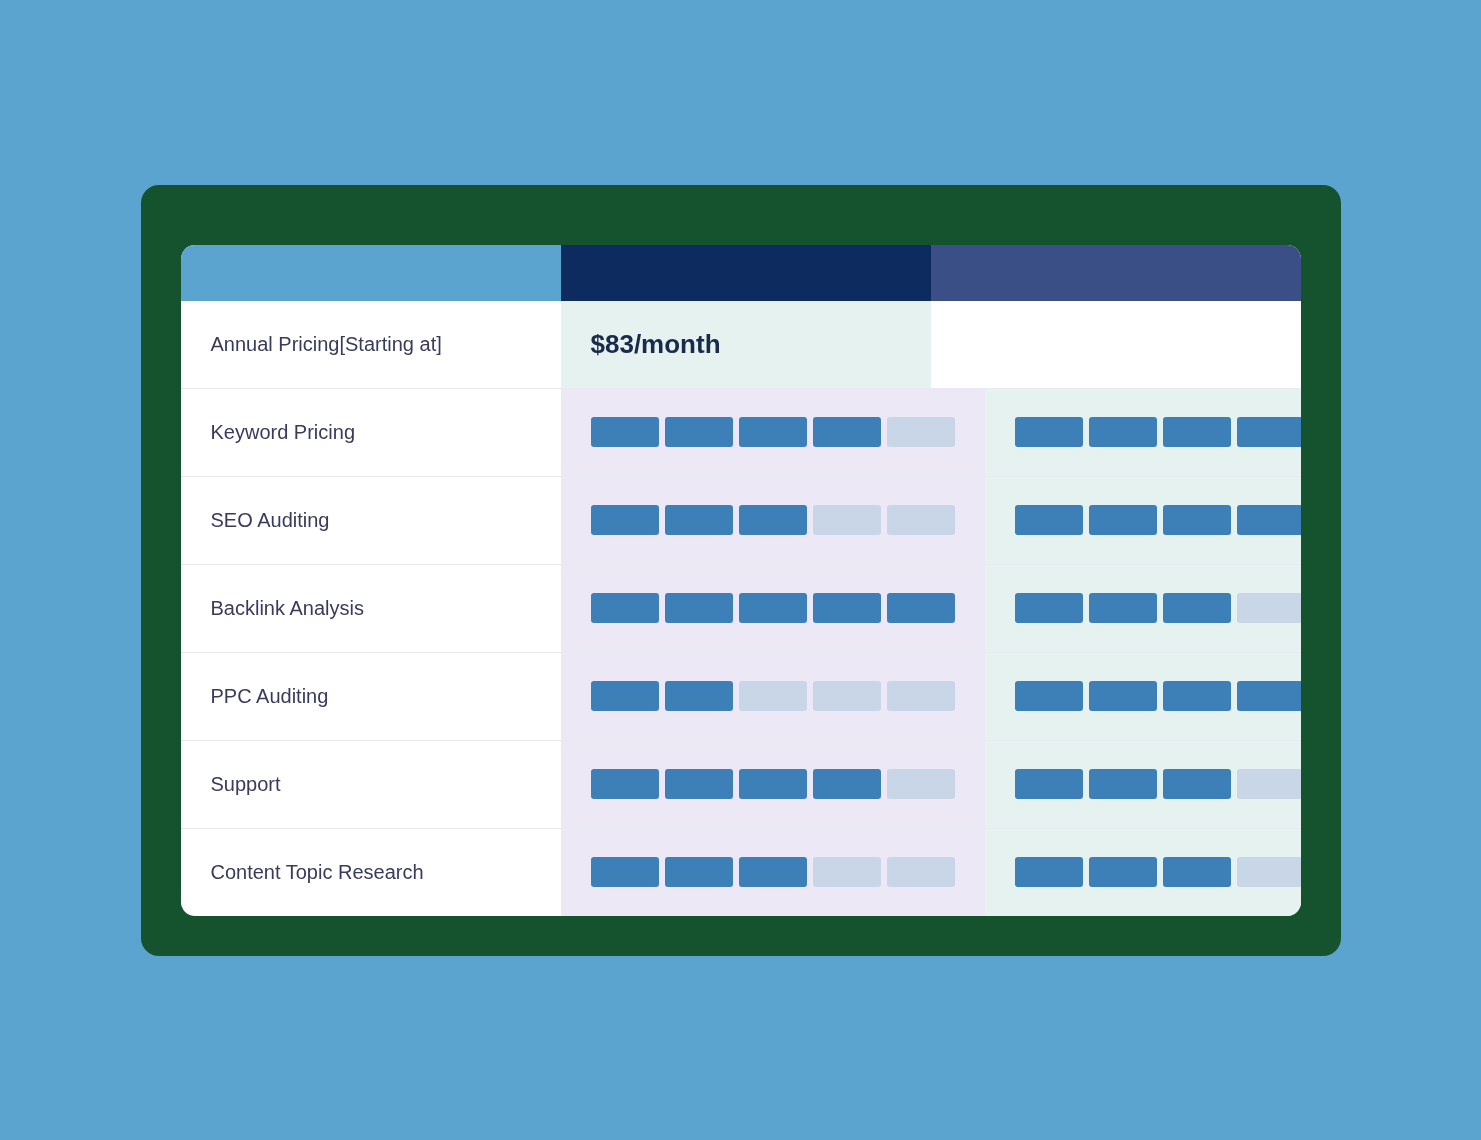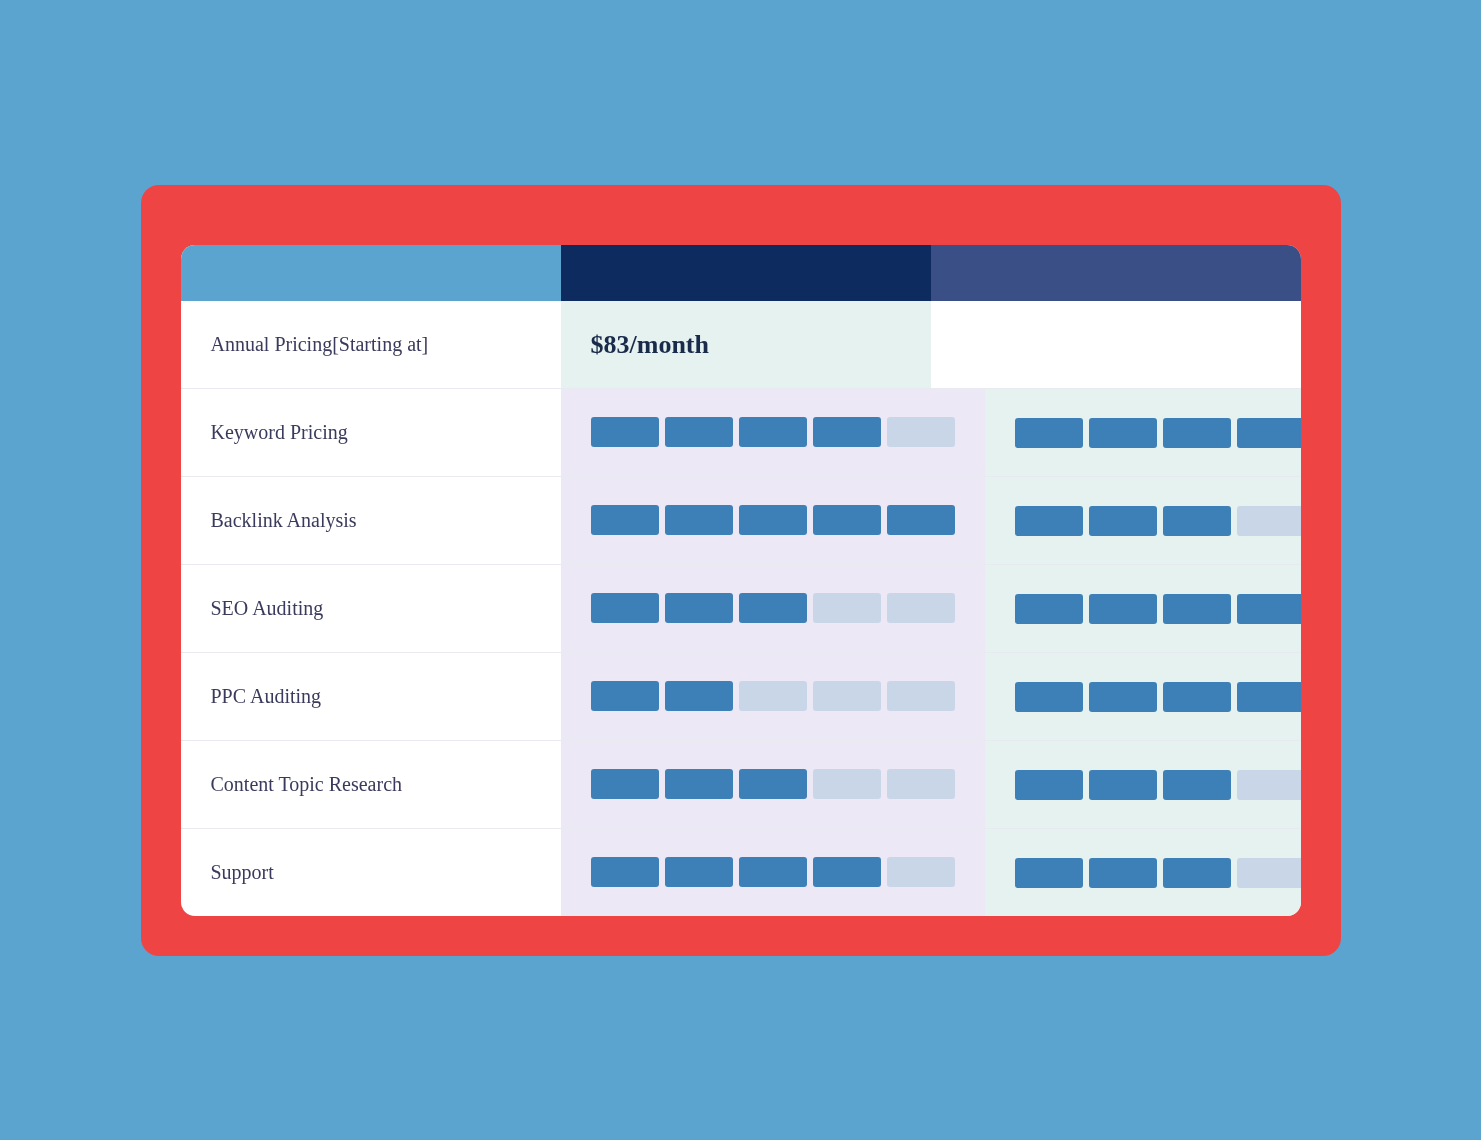--- a/index.html
+++ b/index.html
@@ -9,24 +9,23 @@
       display: flex;
       justify-content: center;
       align-items: center;
       min-height: 100vh;
       font-family: 'Segoe UI', Arial, sans-serif;
       padding: 40px;
     }
 
     .outer-container {
       width: 1200px;
-      background: #ef4444;
+      background: #14532d;
       border-radius: 18px;
       padding: 30px 40px 40px;
-      font-family: Liberation Serif, serif;
     }
 
     .main-title {
       text-align: center;
       color: #1a2a4a;
       font-size: 22px;
       font-weight: 700;
       letter-spacing: 2.5px;
       text-transform: uppercase;
       margin-bottom: 30px;
@@ -89,21 +88,21 @@
       background: #ede8f5;
       padding: 28px 30px;
       display: flex;
       align-items: center;
     }
 
     .semrush-cell {
       background: #e5f2ef;
       padding: 28px 30px;
       display: flex;
-      align-items: flex-end;
+      align-items: flex-start;
     }
 
     .price-value {
       font-size: 26px;
       font-weight: 700;
       color: #1a2a4a;
     }
 
     
     .bar-group {
@@ -171,20 +170,42 @@
             <div class="bar-group">
               <div class="bar-seg bar-filled" style="width: 68px;"></div>
               <div class="bar-seg bar-filled" style="width: 68px;"></div>
               <div class="bar-seg bar-filled" style="width: 68px;"></div>
               <div class="bar-seg bar-filled" style="width: 68px;"></div>
             </div>
           </div>
         </div>
         <div class="data-row">
           <div class="row-label">
+            <span>SEO Auditing</span>
+          </div>
+          <div class="ahrefs-cell">
+            <div class="bar-group">
+              <div class="bar-seg bar-filled" style="width: 68px;"></div>
+              <div class="bar-seg bar-filled" style="width: 68px;"></div>
+              <div class="bar-seg bar-filled" style="width: 68px;"></div>
+              <div class="bar-seg bar-empty" style="width: 68px;"></div>
+              <div class="bar-seg bar-empty" style="width: 68px;"></div>
+            </div>
+          </div>
+          <div class="semrush-cell">
+            <div class="bar-group">
+              <div class="bar-seg bar-filled" style="width: 68px;"></div>
+              <div class="bar-seg bar-filled" style="width: 68px;"></div>
+              <div class="bar-seg bar-filled" style="width: 68px;"></div>
+              <div class="bar-seg bar-filled" style="width: 68px;"></div>
+            </div>
+          </div>
+        </div>
+        <div class="data-row">
+          <div class="row-label">
             <span>Backlink Analysis</span>
           </div>
           <div class="ahrefs-cell">
             <div class="bar-group">
               <div class="bar-seg bar-filled" style="width: 68px;"></div>
               <div class="bar-seg bar-filled" style="width: 68px;"></div>
               <div class="bar-seg bar-filled" style="width: 68px;"></div>
               <div class="bar-seg bar-filled" style="width: 68px;"></div>
               <div class="bar-seg bar-filled" style="width: 68px;"></div>
             </div>
@@ -193,42 +214,20 @@
             <div class="bar-group">
               <div class="bar-seg bar-filled" style="width: 68px;"></div>
               <div class="bar-seg bar-filled" style="width: 68px;"></div>
               <div class="bar-seg bar-filled" style="width: 68px;"></div>
               <div class="bar-seg bar-empty" style="width: 68px;"></div>
             </div>
           </div>
         </div>
         <div class="data-row">
           <div class="row-label">
-            <span>SEO Auditing</span>
-          </div>
-          <div class="ahrefs-cell">
-            <div class="bar-group">
-              <div class="bar-seg bar-filled" style="width: 68px;"></div>
-              <div class="bar-seg bar-filled" style="width: 68px;"></div>
-              <div class="bar-seg bar-filled" style="width: 68px;"></div>
-              <div class="bar-seg bar-empty" style="width: 68px;"></div>
-              <div class="bar-seg bar-empty" style="width: 68px;"></div>
-            </div>
-          </div>
-          <div class="semrush-cell">
-            <div class="bar-group">
-              <div class="bar-seg bar-filled" style="width: 68px;"></div>
-              <div class="bar-seg bar-filled" style="width: 68px;"></div>
-              <div class="bar-seg bar-filled" style="width: 68px;"></div>
-              <div class="bar-seg bar-filled" style="width: 68px;"></div>
-            </div>
-          </div>
-        </div>
-        <div class="data-row">
-          <div class="row-label">
             <span>PPC Auditing</span>
           </div>
           <div class="ahrefs-cell">
             <div class="bar-group">
               <div class="bar-seg bar-filled" style="width: 68px;"></div>
               <div class="bar-seg bar-filled" style="width: 68px;"></div>
               <div class="bar-seg bar-empty" style="width: 68px;"></div>
               <div class="bar-seg bar-empty" style="width: 68px;"></div>
               <div class="bar-seg bar-empty" style="width: 68px;"></div>
             </div>
@@ -237,50 +236,50 @@
             <div class="bar-group">
               <div class="bar-seg bar-filled" style="width: 68px;"></div>
               <div class="bar-seg bar-filled" style="width: 68px;"></div>
               <div class="bar-seg bar-filled" style="width: 68px;"></div>
               <div class="bar-seg bar-filled" style="width: 68px;"></div>
             </div>
           </div>
         </div>
         <div class="data-row">
           <div class="row-label">
+            <span>Support</span>
+          </div>
+          <div class="ahrefs-cell">
+            <div class="bar-group">
+              <div class="bar-seg bar-filled" style="width: 68px;"></div>
+              <div class="bar-seg bar-filled" style="width: 68px;"></div>
+              <div class="bar-seg bar-filled" style="width: 68px;"></div>
+              <div class="bar-seg bar-filled" style="width: 68px;"></div>
+              <div class="bar-seg bar-empty" style="width: 68px;"></div>
+            </div>
+          </div>
+          <div class="semrush-cell">
+            <div class="bar-group">
+              <div class="bar-seg bar-filled" style="width: 68px;"></div>
+              <div class="bar-seg bar-filled" style="width: 68px;"></div>
+              <div class="bar-seg bar-filled" style="width: 68px;"></div>
+              <div class="bar-seg bar-empty" style="width: 68px;"></div>
+            </div>
+          </div>
+        </div>
+        <div class="data-row">
+          <div class="row-label">
             <span>Content Topic Research</span>
           </div>
           <div class="ahrefs-cell">
             <div class="bar-group">
               <div class="bar-seg bar-filled" style="width: 68px;"></div>
               <div class="bar-seg bar-filled" style="width: 68px;"></div>
               <div class="bar-seg bar-filled" style="width: 68px;"></div>
               <div class="bar-seg bar-empty" style="width: 68px;"></div>
-              <div class="bar-seg bar-empty" style="width: 68px;"></div>
-            </div>
-          </div>
-          <div class="semrush-cell">
-            <div class="bar-group">
-              <div class="bar-seg bar-filled" style="width: 68px;"></div>
-              <div class="bar-seg bar-filled" style="width: 68px;"></div>
-              <div class="bar-seg bar-filled" style="width: 68px;"></div>
-              <div class="bar-seg bar-empty" style="width: 68px;"></div>
-            </div>
-          </div>
-        </div>
-        <div class="data-row">
-          <div class="row-label">
-            <span>Support</span>
-          </div>
-          <div class="ahrefs-cell">
-            <div class="bar-group">
-              <div class="bar-seg bar-filled" style="width: 68px;"></div>
-              <div class="bar-seg bar-filled" style="width: 68px;"></div>
-              <div class="bar-seg bar-filled" style="width: 68px;"></div>
-              <div class="bar-seg bar-filled" style="width: 68px;"></div>
               <div class="bar-seg bar-empty" style="width: 68px;"></div>
             </div>
           </div>
           <div class="semrush-cell">
             <div class="bar-group">
               <div class="bar-seg bar-filled" style="width: 68px;"></div>
               <div class="bar-seg bar-filled" style="width: 68px;"></div>
               <div class="bar-seg bar-filled" style="width: 68px;"></div>
               <div class="bar-seg bar-empty" style="width: 68px;"></div>
             </div>

